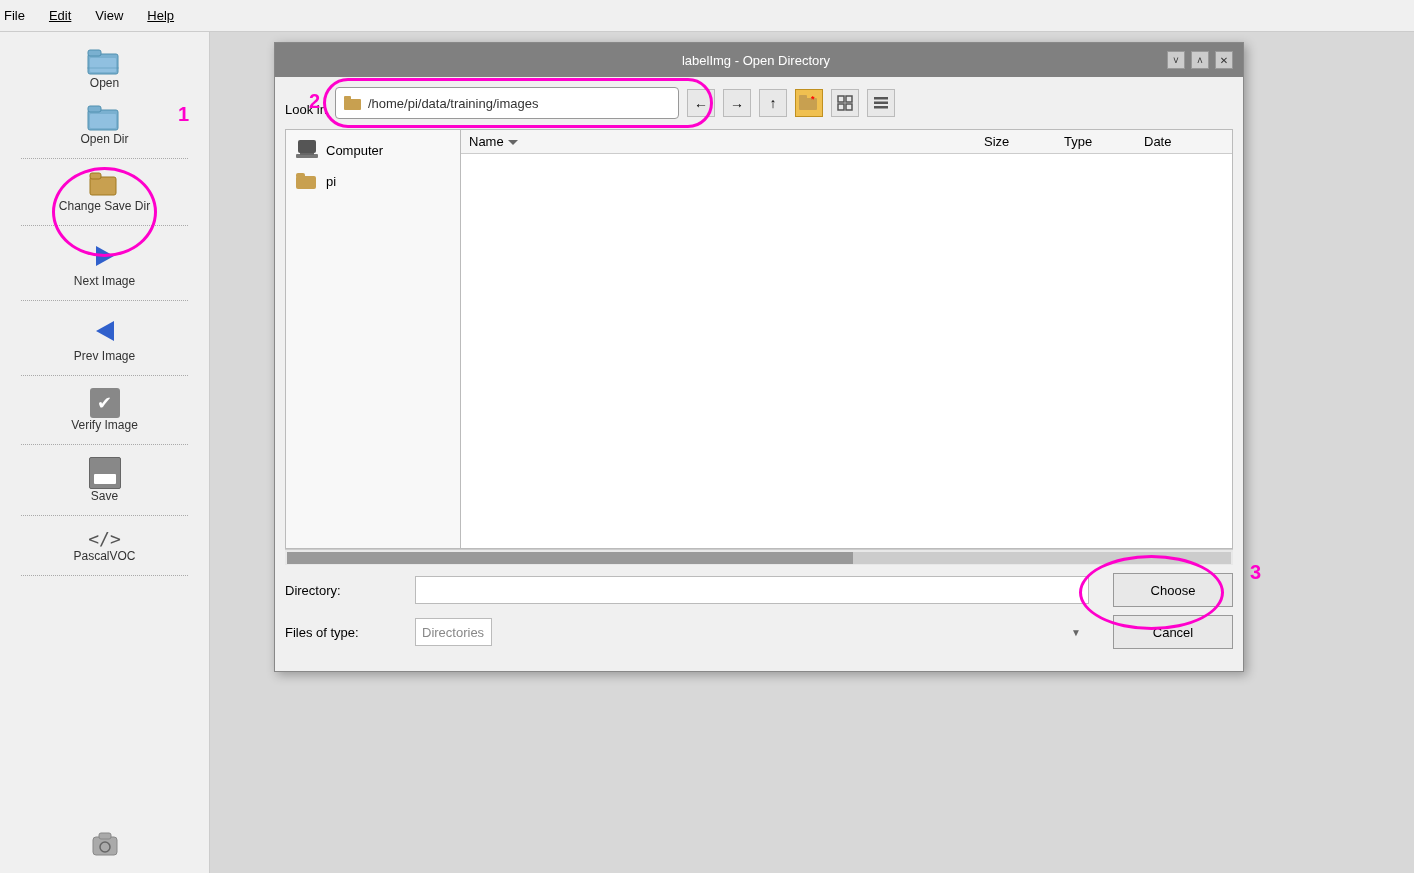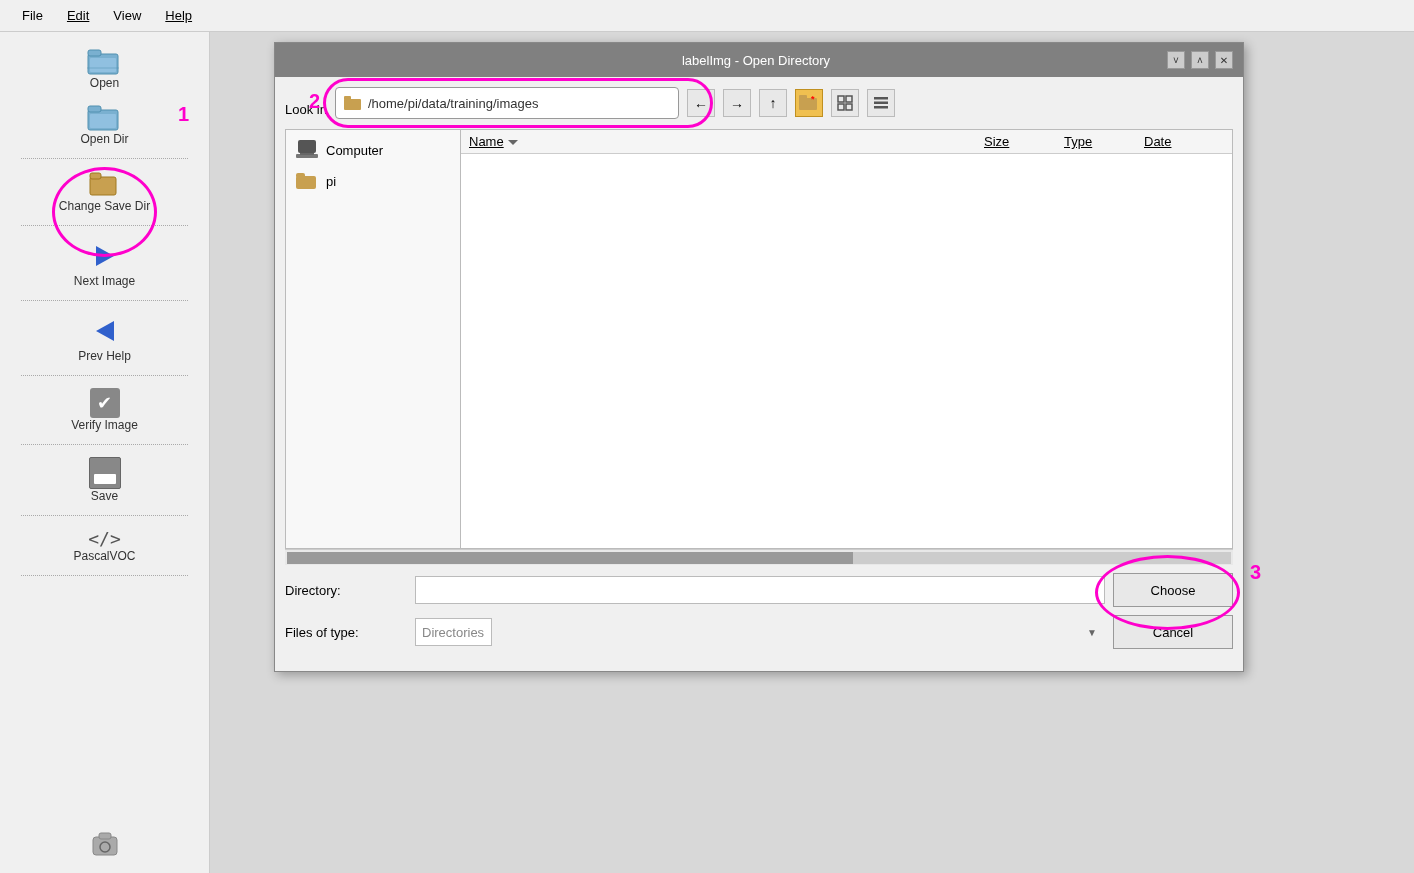--- a/index.html
+++ b/index.html
@@ -9,21 +9,21 @@
       background: #d8d8d8;
       width: 1414px;
       height: 873px;
       overflow: hidden;
     }
 
     
     .menu-bar {
       background: #f0f0f0;
       border-bottom: 1px solid #ccc;
-      padding: 4px 18px;
+      padding: 4px 0;
       display: flex;
       align-items: center;
       gap: 16px;
       height: 32px;
     }
     .menu-item {
       font-size: 13px;
       cursor: pointer;
       padding: 2px 4px;
     }
@@ -208,21 +208,20 @@
       gap: 8px;
       padding: 6px 10px;
       cursor: pointer;
       font-size: 13px;
     }
 
     .files-panel {
       flex: 1;
       background: white;
       overflow: auto;
-      text-decoration: underline;
     }
     .files-header {
       display: flex;
       border-bottom: 1px solid #ccc;
       padding: 4px 8px;
       background: #f5f5f5;
       font-size: 13px;
     }
     .files-header-name {
       flex: 1;
@@ -278,21 +277,21 @@
       padding: 2px 6px;
       font-size: 13px;
     }
     .footer-btn {
       width: 120px;
       height: 34px;
       background: #e8e8e8;
       border: 1px solid #999;
       cursor: pointer;
       font-size: 13px;
-      margin-left: 8px;
+      margin-left: 24px;
     }
 
     .footer-select {
       flex: 1;
       height: 28px;
       border: 1px solid #bbb;
       background: white;
       padding: 2px 6px;
       font-size: 13px;
       color: #888;
@@ -452,21 +451,21 @@
       </div>
       <span class="sidebar-item-label">Next Image</span>
     </div>
 
     <hr class="sidebar-divider">
 
     <div class="sidebar-item">
       <div style="display:flex; align-items:center; justify-content:center; height:36px;">
         <div class="arrow-left"></div>
       </div>
-      <span class="sidebar-item-label">Prev Help</span>
+      <span class="sidebar-item-label">Prev Image</span>
     </div>
 
     <hr class="sidebar-divider">
 
     <div class="sidebar-item">
       <div class="verify-icon">✔</div>
       <span class="sidebar-item-label">Verify Image</span>
     </div>
 
     <hr class="sidebar-divider">

